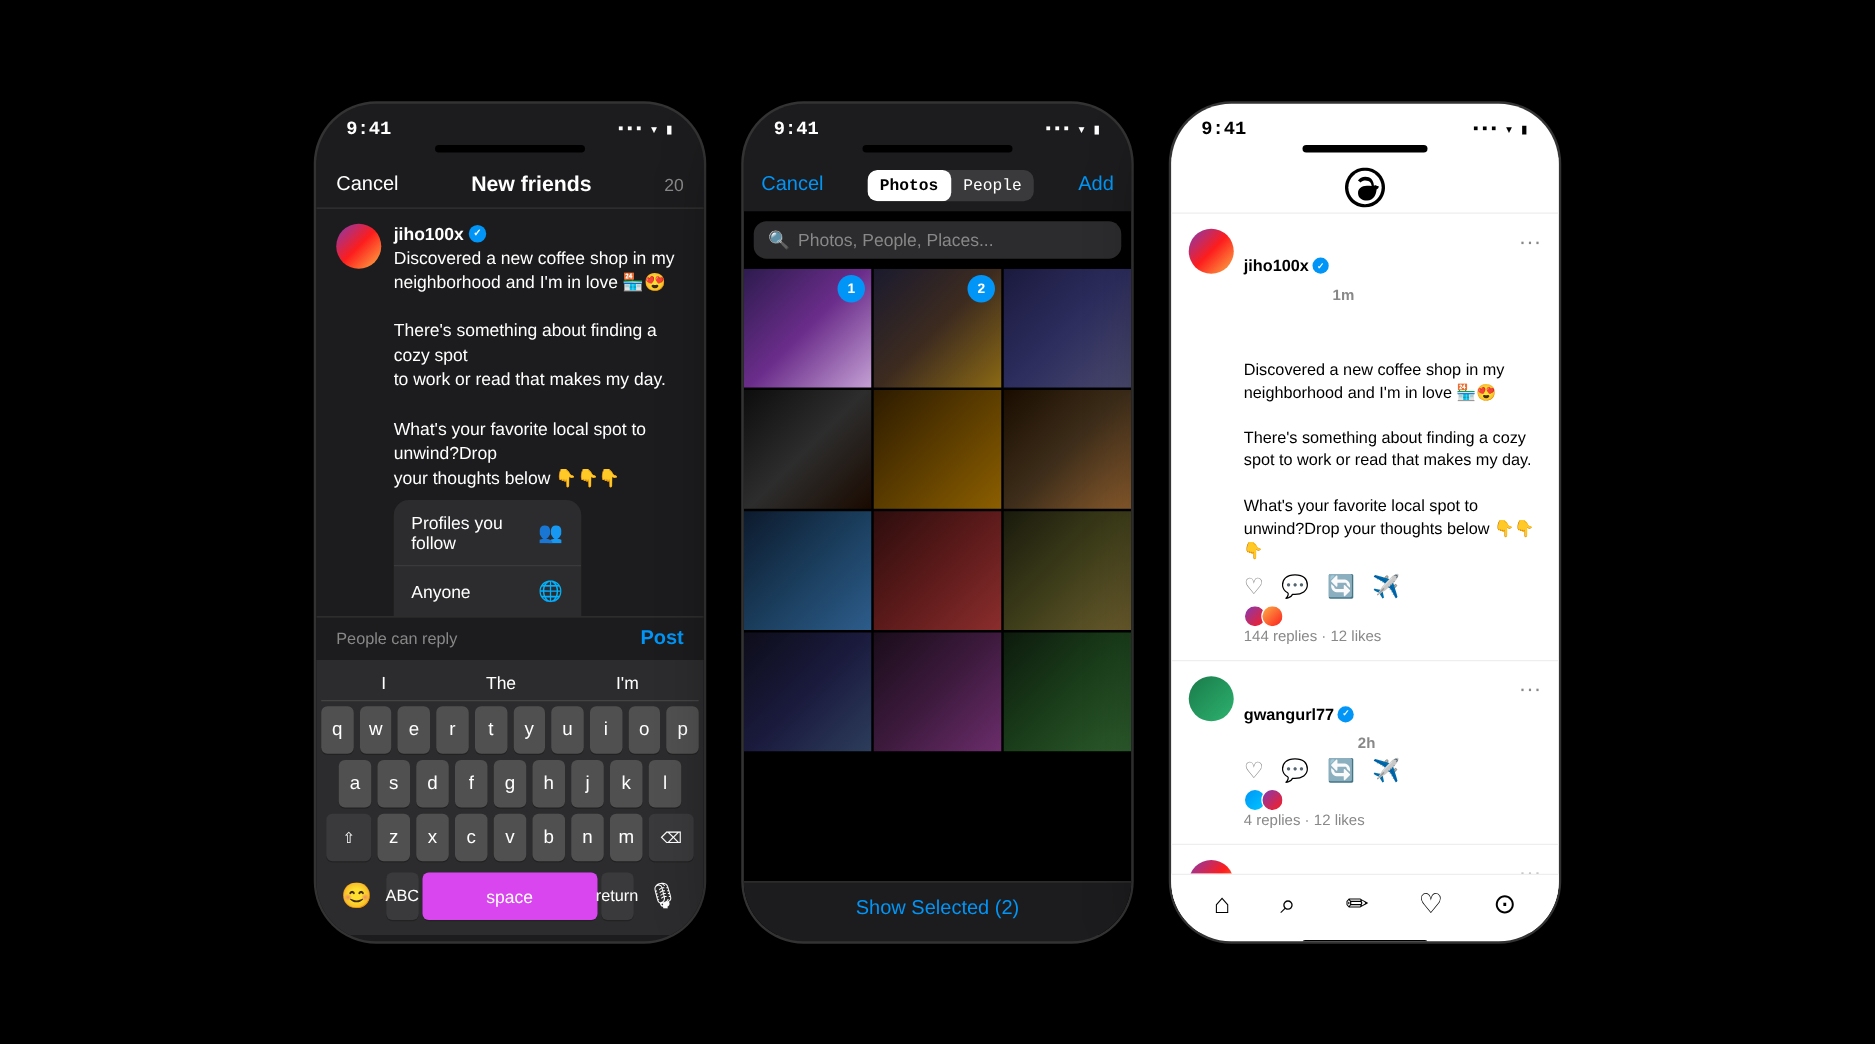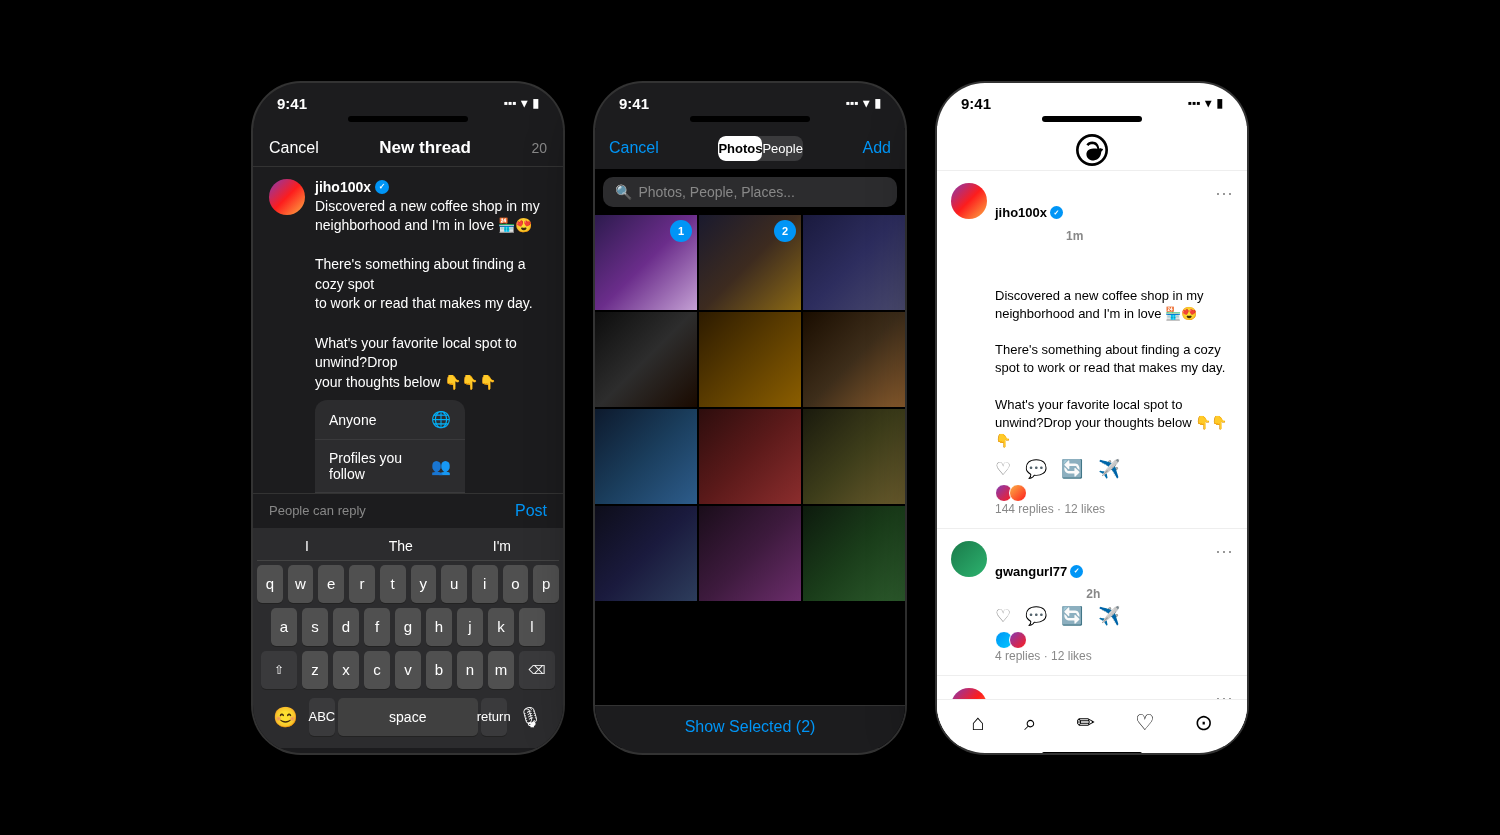--- a/index.html
+++ b/index.html
@@ -42,20 +42,21 @@
     }
 
     
     .status-bar {
       display: flex;
       justify-content: space-between;
       align-items: center;
       padding: 12px 24px 4px;
       font-size: 12px;
       font-weight: 600;
+      font-family: Liberation Mono, monospace;
     }
     .status-bar-dark { color: #fff; }
     .status-bar-light { color: #000; }
 
     .status-time { font-size: 15px; font-weight: 700; }
     .status-icons { display: flex; gap: 5px; align-items: center; }
     .status-icons span { font-size: 12px; }
 
     
     .notch {
@@ -170,21 +171,21 @@
     .thread-bottom {
       padding: 8px 16px;
       display: flex;
       justify-content: space-between;
       align-items: center;
       border-top: 1px solid #333;
       background: #1c1c1e;
     }
 
     .anyone-reply-text { color: #888; font-size: 13px; }
-    .post-btn { color: #0095f6; font-size: 16px; font-weight: 400; }
+    .post-btn { color: #0095f6; font-size: 16px; font-weight: 700; }
 
     
     .keyboard {
       background: #2c2c2e;
       padding: 6px 4px;
     }
 
     .keyboard-suggestions {
       display: flex;
       justify-content: space-around;
@@ -217,21 +218,21 @@
     }
 
     .key-special {
       background: #3a3a3c;
       color: #fff;
       font-size: 12px;
       width: 36px;
     }
 
     .key-space {
-      background: #404040;
+      background: #d946ef;
       color: #fff;
       width: 140px;
       height: 38px;
       border-radius: 5px;
       display: flex;
       align-items: center;
       justify-content: center;
       font-size: 14px;
       box-shadow: 0 1px 0 #222;
     }
@@ -277,24 +278,25 @@
     .photos-cancel { color: #0095f6; font-size: 16px; }
 
     .photos-tabs {
       display: flex;
       background: #3a3a3c;
       border-radius: 8px;
       overflow: hidden;
     }
 
     .photos-tab {
-      padding: 5px 0;
+      padding: 5px 10px;
       font-size: 13px;
       color: #fff;
       cursor: pointer;
+      font-family: Liberation Mono, monospace;
     }
 
     .photos-tab-active {
       background: #fff;
       color: #000;
       border-radius: 7px;
       font-weight: 600;
     }
 
     .photos-add { color: #0095f6; font-size: 16px; }
@@ -530,46 +532,46 @@
         <span>▾</span>
         <span>▮</span>
       </div>
     </div>
     <div class="notch"></div>
 
     <div class="phone1-content">
 
       <div class="thread-header">
         <span class="thread-header-cancel">Cancel</span>
-        <span class="thread-header-title">New thread</span>
+        <span class="thread-header-title">New friends</span>
         <span class="thread-header-count">20</span>
       </div>
 
       <div class="thread-body">
         <div class="thread-user-row">
           <div class="avatar av1"></div>
           <div>
             <div class="thread-user-name">
               <span>jiho100x</span>
               <span class="verified-badge">✓</span>
             </div>
             <div class="thread-text">
               Discovered a new coffee shop in my<br>neighborhood and I'm in love 🏪😍<br><br>There's something about finding a cozy spot<br>to work or read that makes my day.<br><br>What's your favorite local spot to unwind?Drop<br>your thoughts below 👇👇👇
             </div>
           </div>
         </div>
 
         <div class="reply-dropdown">
           <div class="reply-option">
+            <span>Profiles you follow</span>
+            <span class="reply-option-icon">👥</span>
+          </div>
+          <div class="reply-option">
             <span>Anyone</span>
             <span class="reply-option-icon">🌐</span>
-          </div>
-          <div class="reply-option">
-            <span>Profiles you follow</span>
-            <span class="reply-option-icon">👥</span>
           </div>
           <div class="reply-option">
             
             
           </div>
         </div>
       </div>
 
       <div class="thread-bottom">
         <span class="anyone-reply-text">People can reply</span>

